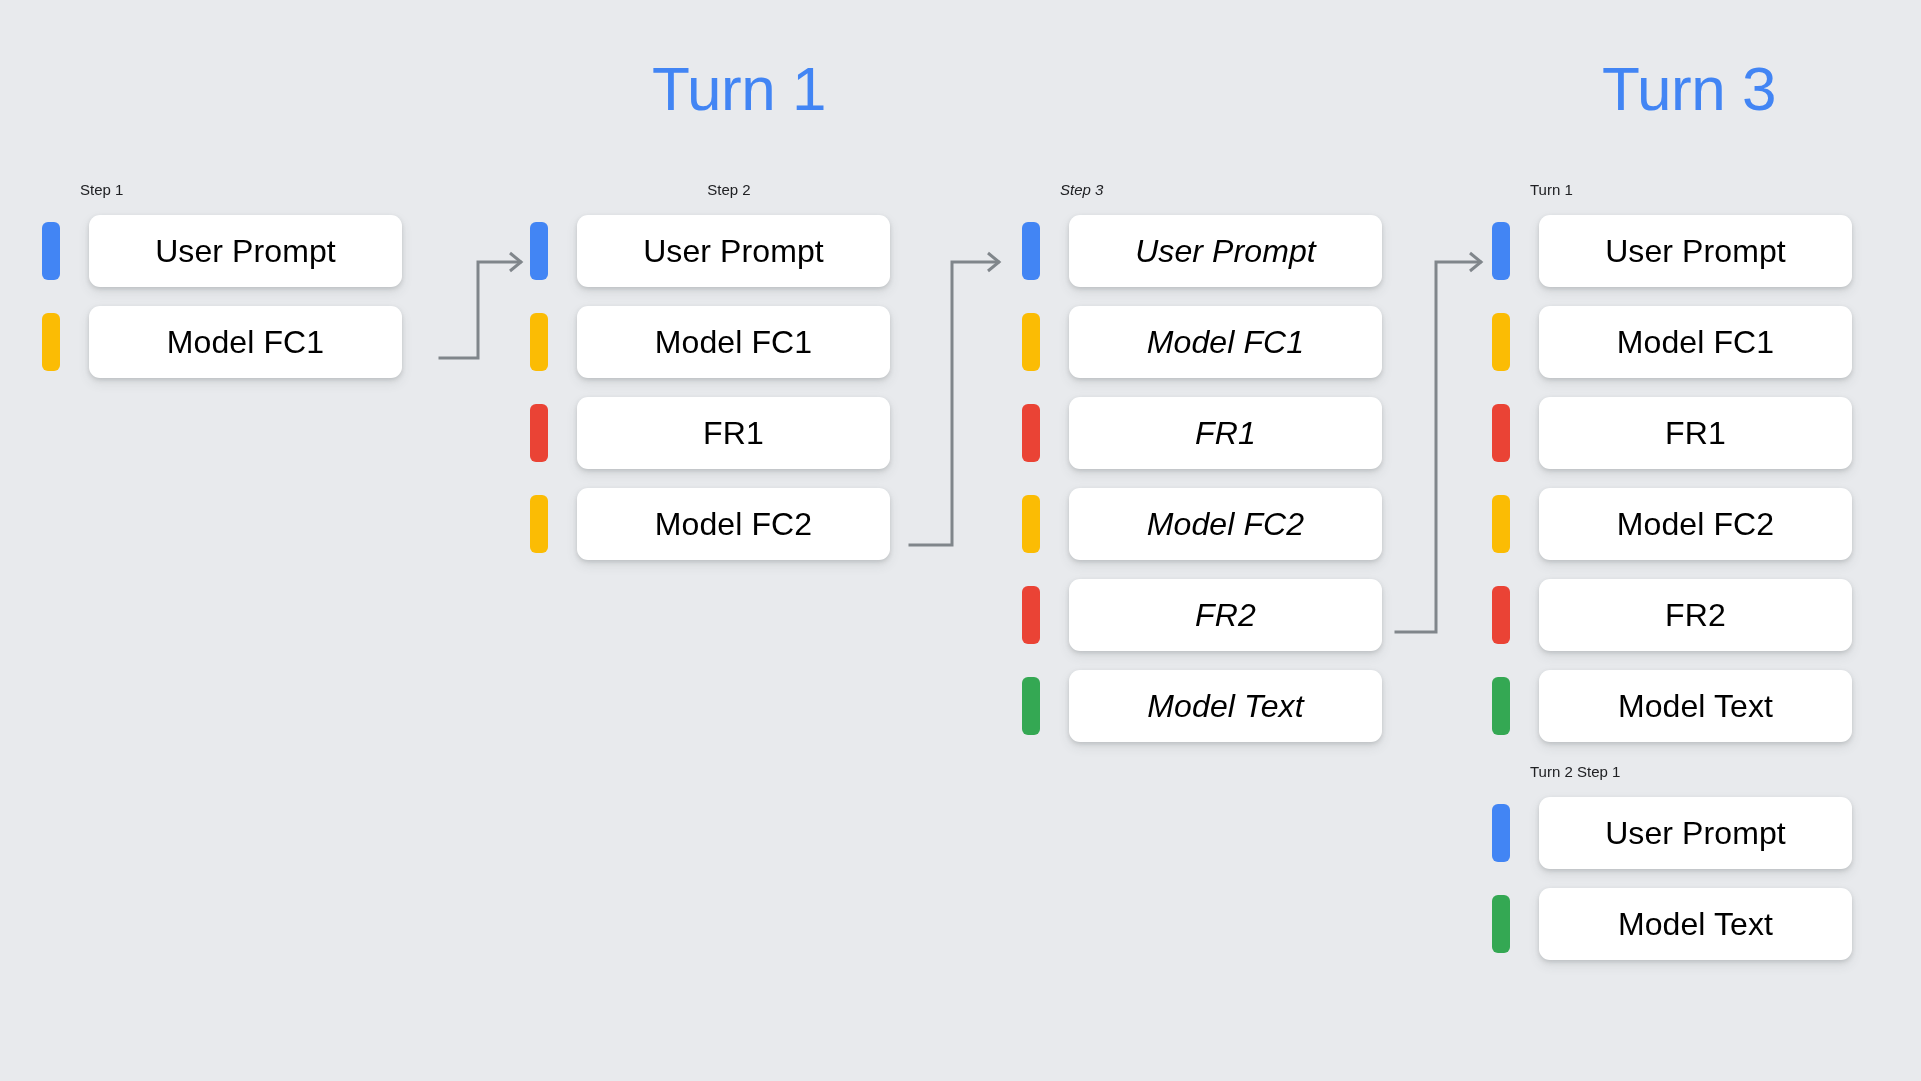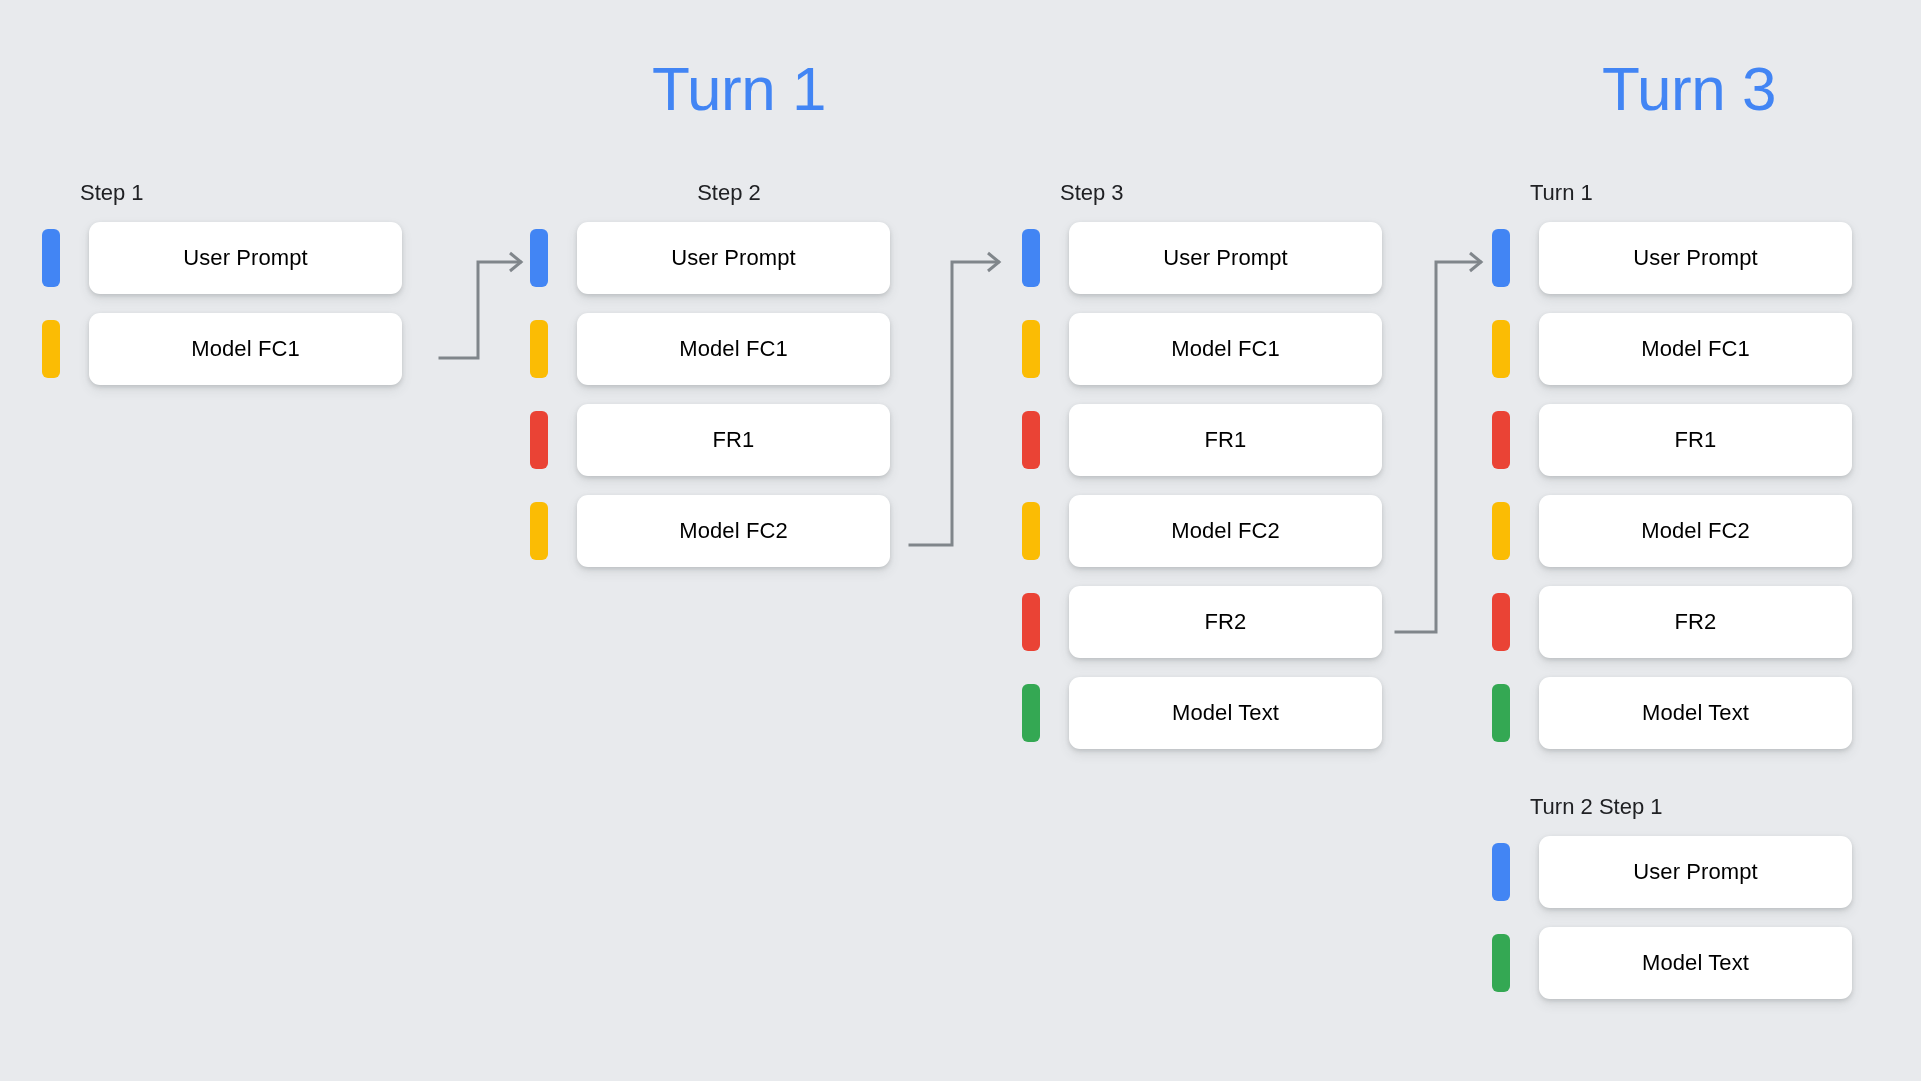--- a/index.html
+++ b/index.html
@@ -28,21 +28,21 @@
   }
   #turn-title-1 { left: 652px; top: 58px; }
   #turn-title-2 { left: 1602px; top: 58px; }
 
   
   .column {
     position: absolute;
     width: 360px;
   }
   .col-label {
-    font-size: 22px;
+    font-size: 15px;
     color: #202124;
     line-height: 1;
     margin: 0 0 18px 38px;
     white-space: nowrap;
     font-weight: 400;
   }
   .rows { position: relative; }
 
   .row {
     display: flex;
@@ -66,32 +66,32 @@
   .card {
     flex: 1 1 auto;
     margin-left: 29px;
     height: 72px;
     background: #ffffff;
     border-radius: 11px;
     box-shadow: 0 2px 4px rgba(60,64,67,0.18), 0 5px 12px rgba(60,64,67,0.10);
     display: flex;
     align-items: center;
     justify-content: center;
-    font-size: 22px;
+    font-size: 32px;
     color: #000000;
     white-space: nowrap;
     letter-spacing: 0.1px;
   }
 
   
   #column-step-1   { left: 42px;   top: 182px; }
   #column-step-2   { left: 530px;  top: 182px; text-align: center; }
-  #column-step-3   { left: 1022px; top: 182px; }
+  #column-step-3   { left: 1022px; top: 182px; font-style: italic; }
   #column-turn-1   { left: 1492px; top: 182px; }
-  #column-turn-2-step-1 { left: 1492px; top: 796px; }
+  #column-turn-2-step-1 { left: 1492px; top: 764px; }
 
   
   .connector {
     position: absolute;
     overflow: visible;
     pointer-events: none;
   }
   #connector-1 { left: 440px;  top: 240px; }
   #connector-2 { left: 910px;  top: 240px; }
   #connector-3 { left: 1396px; top: 240px; }

